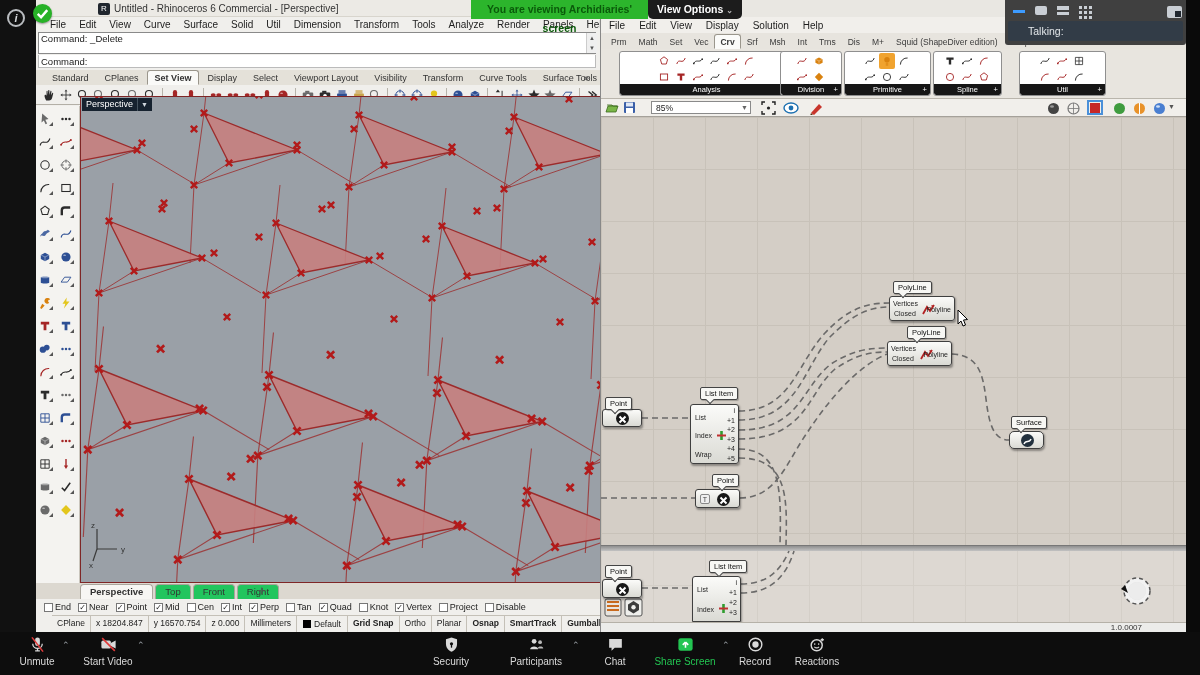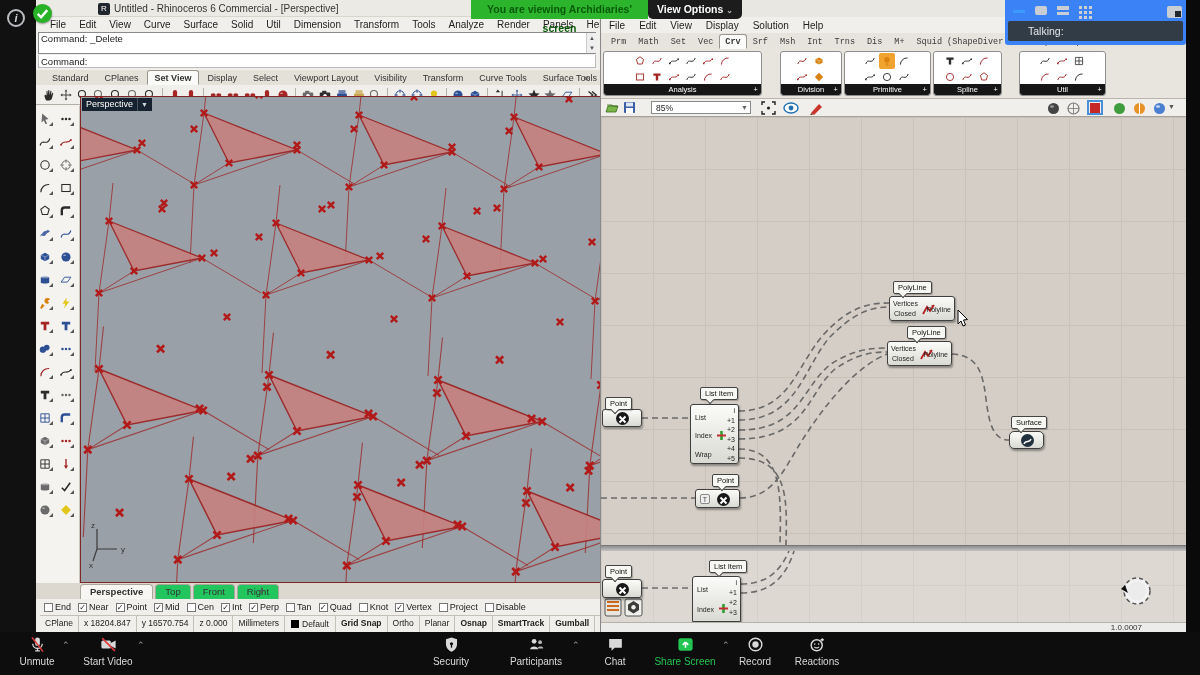--- a/index.html
+++ b/index.html
@@ -54,36 +54,36 @@
   #rh-vtabs{left:0;top:583px;width:100%;height:16px;background:#dcd8d0;display:flex;align-items:flex-end;
     font-size:9.5px;color:#333;padding-left:44px;gap:2px;}
   .vtab{padding:1px 9px 2px;border-radius:4px 4px 0 0;background:#22c55e;border:1px solid #aaa69c;border-bottom:none;}
   .vtab.on{background:#f7f6f3;font-weight:bold;}
   .vplus{font-size:9px;color:#555;padding:0 4px 2px;}
   #rh-osnap{left:0;top:599px;width:100%;height:16px;background:#f0efec;display:flex;align-items:center;
     gap:7px;padding-left:8px;font-size:9px;color:#222;}
   .os{display:flex;align-items:center;gap:2px;}
   .cb{width:9px;height:9px;border:1px solid #777;background:#fff;font-size:8px;line-height:8px;text-align:center;color:#222;}
   .cb.on::after{content:"✓";}
-  #rh-status{left:4px;top:615px;width:100%;height:17px;background:#f0efec;border-top:1px solid #c4c0b7;
+  #rh-status{left:16px;top:615px;width:100%;height:17px;background:#f0efec;border-top:1px solid #c4c0b7;
     display:flex;align-items:stretch;font-size:8.5px;color:#222;}
   .sgroup{display:flex;}
   .sseg{padding:2px 5px 0;border-right:1px solid #c4c0b7;white-space:nowrap;}
   .sseg.on{font-weight:bold;}
   #seg-default{display:flex;align-items:center;gap:3px;padding:0 6px;border-right:1px solid #c4c0b7;}
   #seg-default .sw{width:8px;height:8px;background:#000;display:inline-block;}
 
   
   #gh{left:600px;top:0;width:586px;height:632px;background:#f1efeb;border-left:1px solid #888;}
   #gh-titlestrip{left:0;top:0;width:100%;height:17px;background:#e9e7e2;}
   #gh-menu{left:0;top:17px;width:100%;height:16px;display:flex;gap:14px;align-items:center;padding-left:8px;
     font-size:10px;color:#1d1d1d;background:#f1efeb;}
   #gh-tabs{left:0;top:33px;width:100%;height:16px;background:#e7e4de;display:flex;align-items:flex-end;
     padding-left:4px;font-size:8.5px;color:#3a3a3a;white-space:nowrap;overflow:hidden;}
-  .gtab{padding:2px 5px 1px;border-radius:3px 3px 0 0;border:1px solid transparent;font-family:Liberation Mono, monospace;}
+  .gtab{padding:2px 5px 1px;border-radius:3px 3px 0 0;border:1px solid transparent;}
   .gtab.on{background:#fbfbf9;border-color:#9a968c;border-bottom-color:#fbfbf9;font-weight:bold;}
   #gh-palette{left:0;top:49px;width:100%;height:50px;background:#e8e5df;border-bottom:1px solid #b9b5ac;}
   .pgroup{position:absolute;top:2px;height:45px;background:#fff;border:1px solid #8f8f8f;border-radius:3px;overflow:hidden;}
   .gicons{display:grid;grid-auto-rows:16px;justify-content:center;align-content:start;padding-top:1px;}
   .gicons .icell{width:16px;height:16px;}
   .gicons .icell svg{width:12px;height:12px;}
   .glabel{position:absolute;left:0;bottom:0;width:100%;height:11px;background:#161616;color:#fff;
     font-size:7.5px;text-align:center;line-height:11px;border-radius:0 0 2px 2px;}
   .glabel .plus{position:absolute;right:3px;top:0;}
   #gh-toolbar{left:0;top:99px;width:100%;height:18px;background:#f1efeb;border-bottom:1px solid #a5a19a;padding-left:40px;}
@@ -114,21 +114,21 @@
 
   
   #rightstrip{left:1186px;top:0;width:14px;height:632px;background:#0a0a0a;}
 
   
   #banner{left:471px;top:0;width:177px;height:19px;background:#2cb52c;color:#0a5a0a;font-weight:bold;
     font-size:10.5px;text-align:center;line-height:19px;z-index:40;}
   #viewopts{left:648px;top:0;width:94px;height:19px;background:#1c1c1c;color:#fff;font-size:10.5px;
     font-weight:bold;text-align:center;line-height:19px;border-radius:0 0 5px 5px;z-index:40;}
   #viewopts .dd{font-size:8px;color:#bbb;}
-  #talkpanel{left:1005px;top:0;width:181px;height:45px;background:#3b82f6;z-index:41;border-radius:0 0 3px 3px;}
+  #talkpanel{left:1005px;top:0;width:181px;height:45px;background:#404040;z-index:41;border-radius:0 0 3px 3px;}
   #talkrow{left:3px;top:21px;width:175px;height:20px;background:#323c47;border-radius:2px;color:#e3e7ea;
     font-size:10.5px;line-height:20px;padding-left:20px;}
   .tpic{position:absolute;top:6px;}
 
   
   #zbar{left:0;top:632px;width:1200px;height:43px;background:#0d0d0d;z-index:50;}
   .zctl{position:absolute;top:3px;transform:translateX(-50%);display:flex;flex-direction:column;align-items:center;width:90px;}
   .zctl svg{width:19px;height:19px;}
   .zlab{font-size:10px;color:#d9d9d9;margin-top:2px;white-space:nowrap;}
   .zlab.green{color:#23c552;}
@@ -842,21 +842,21 @@
         <span class="gtab">Trns</span>
         <span class="gtab">Dis</span>
         <span class="gtab">M+</span>
         <span class="gtab">Squid (ShapeDiver edition)</span>
         <span class="gtab">ShapeDiver</span>
         <span class="gtab">Wb</span>
         <span class="gtab">Puferfi</span>
       </div>
 
     <div class="abs" id="gh-palette">
-      <div class="pgroup" style="left:2px;width:159px">
+      <div class="pgroup" style="left:18px;width:175px">
         <div class="gicons" style="grid-template-columns:repeat(6,17px)">
             <span class="icell ic-red">
               <svg viewBox="0 0 20 20">
                 <use href="#sym-poly"></use>
               </svg>
             </span>
             <span class="icell ic-red">
               <svg viewBox="0 0 20 20">
                 <use href="#sym-curve"></use>
               </svg>

